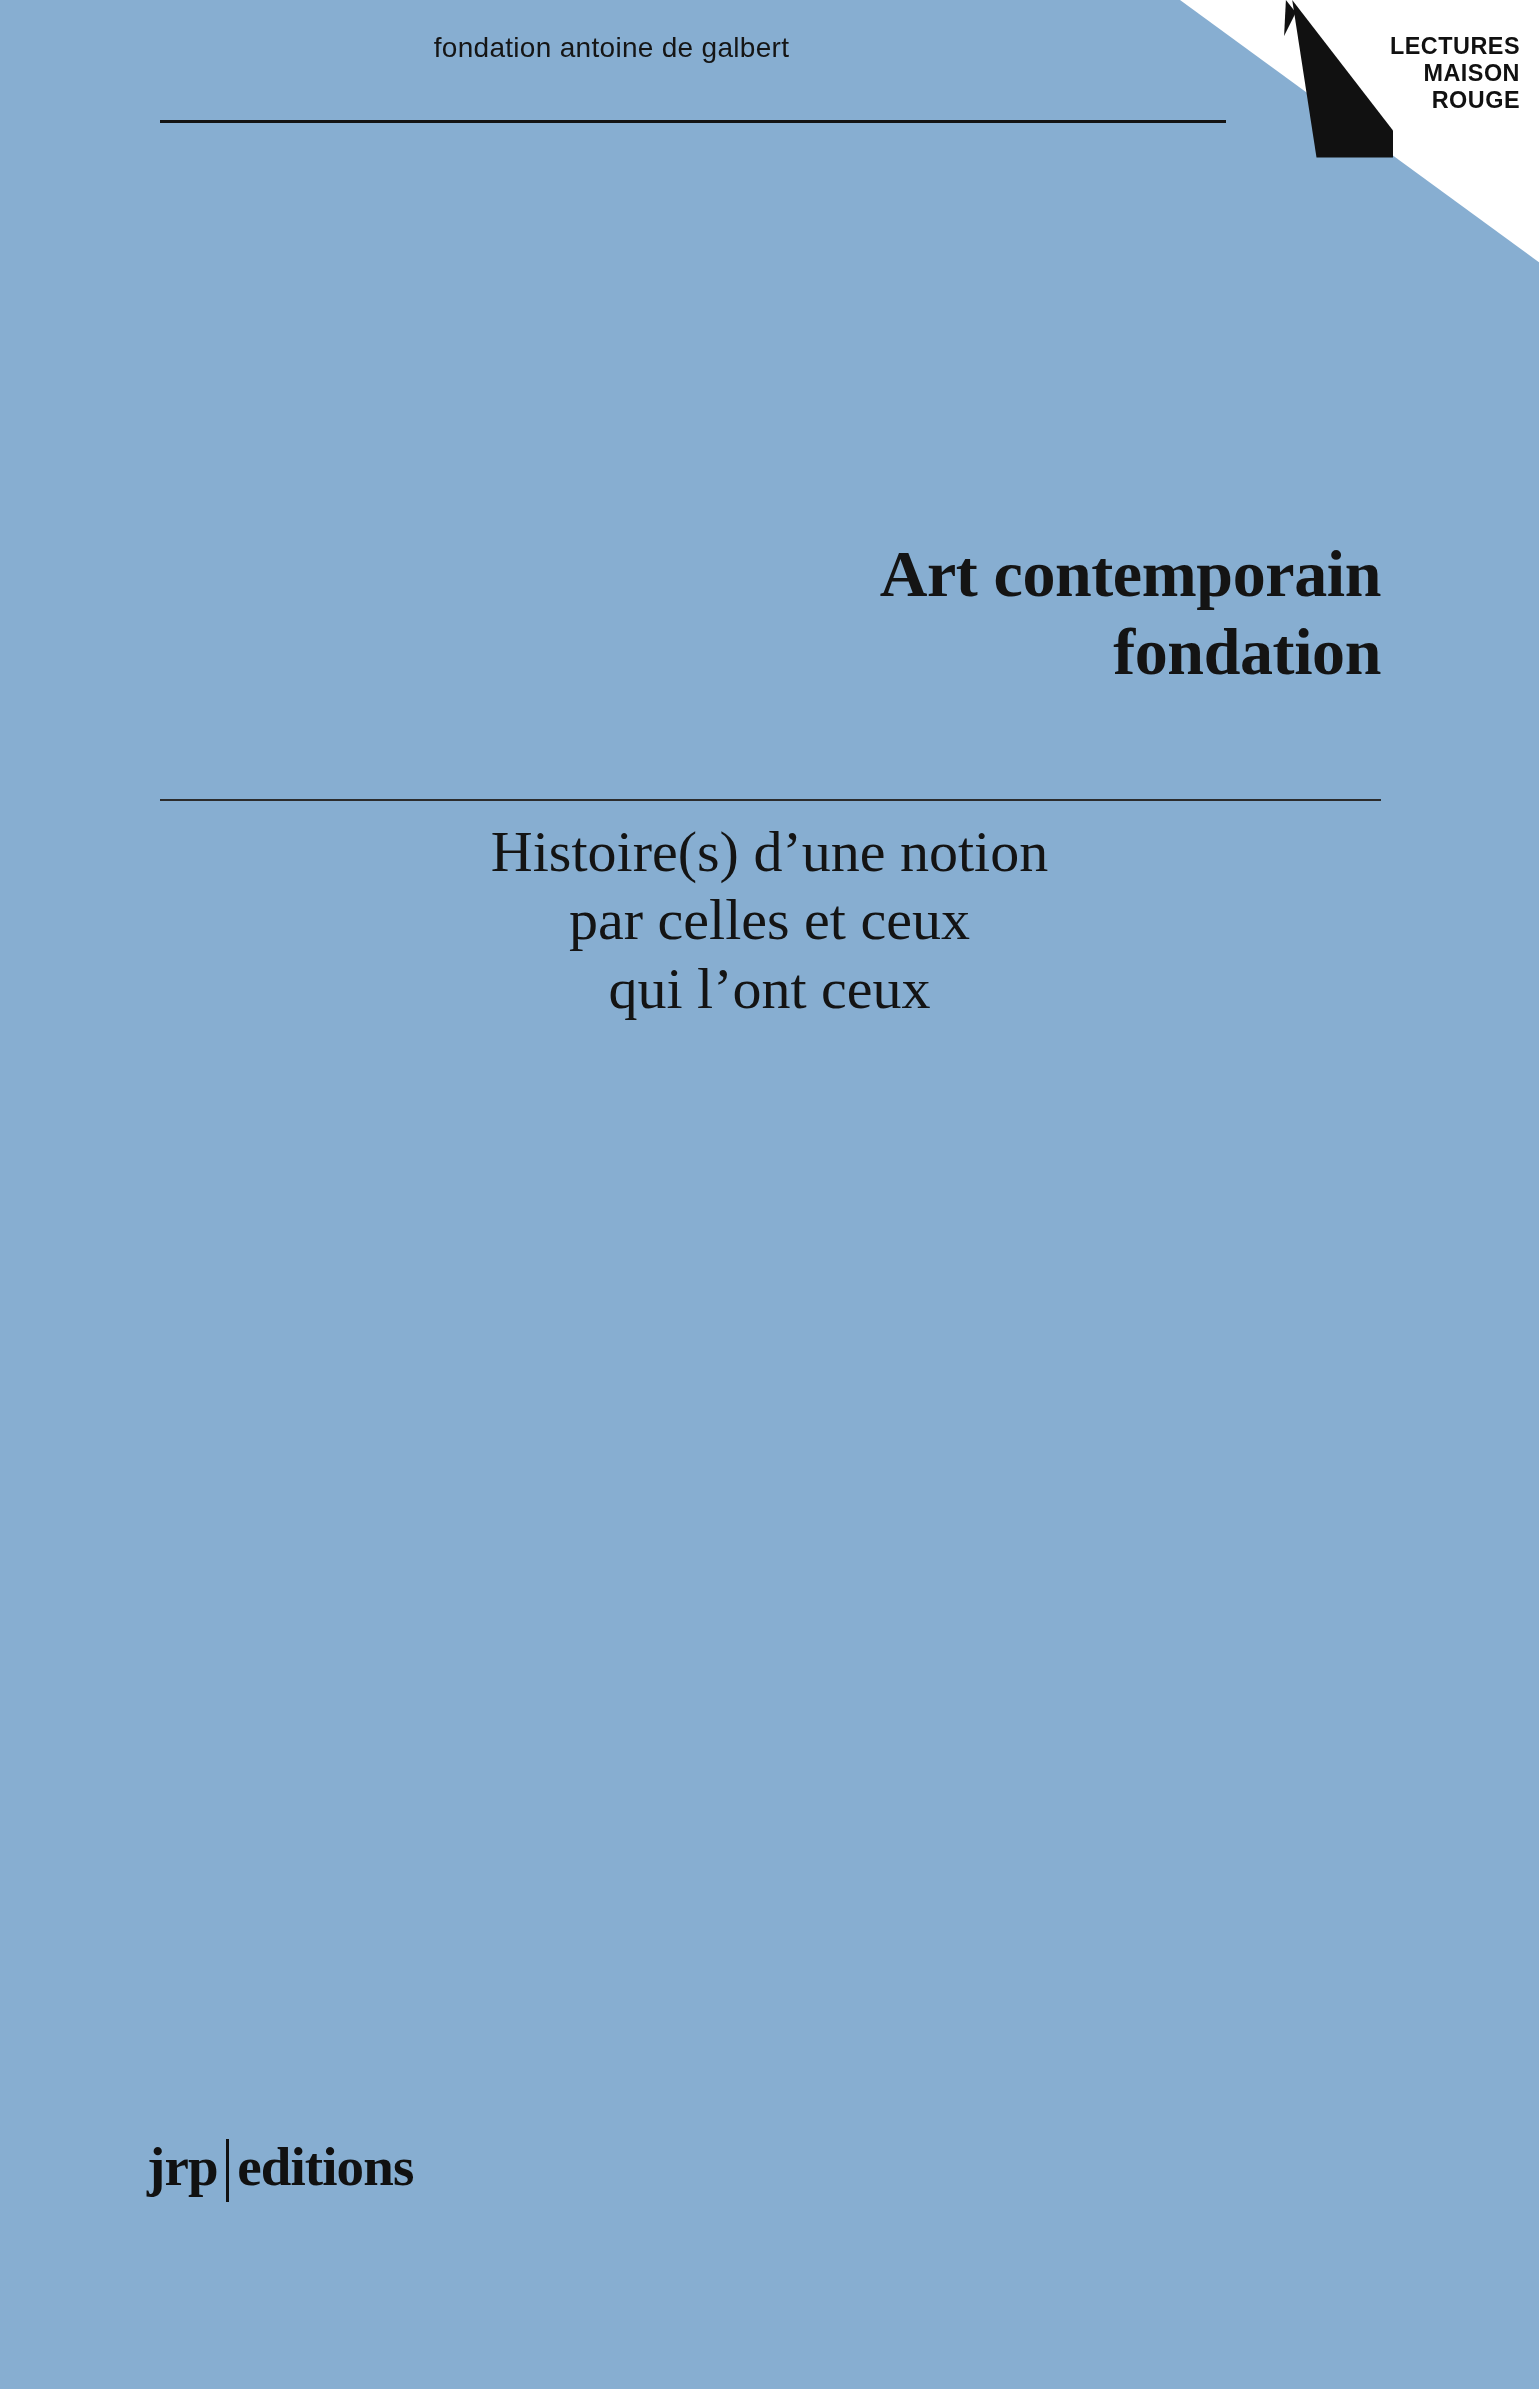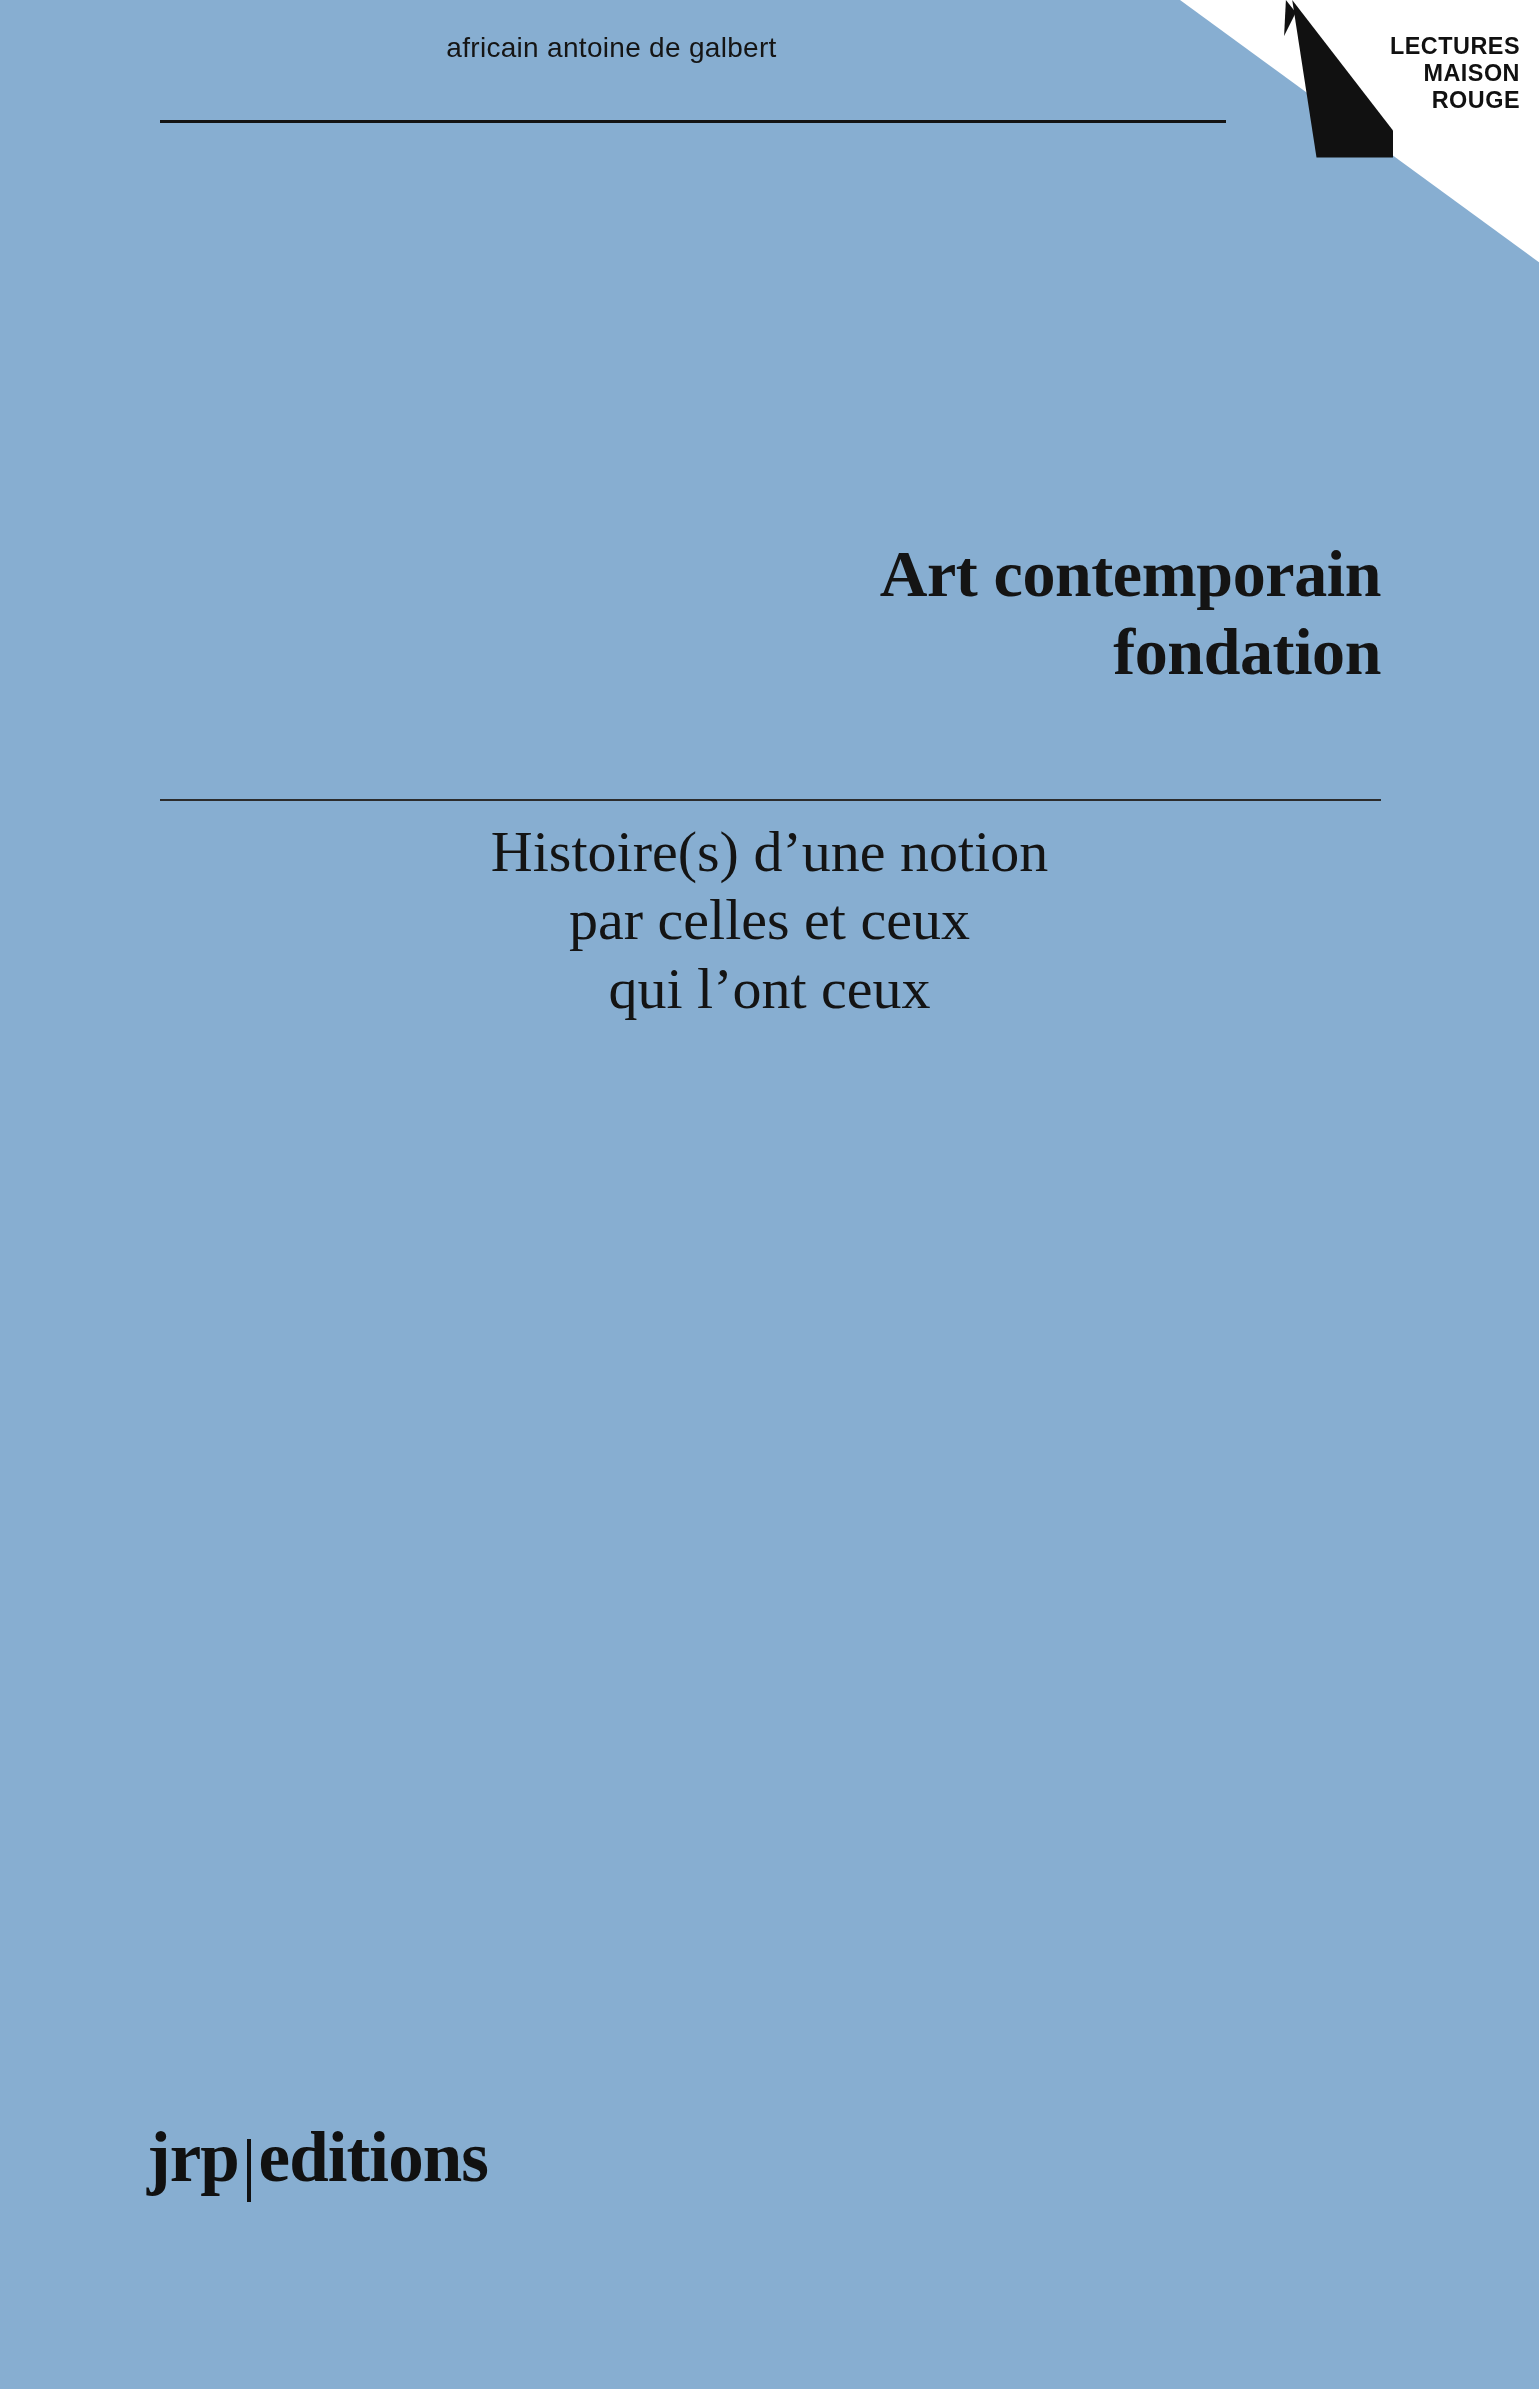--- a/index.html
+++ b/index.html
@@ -109,21 +109,21 @@
     line-height: 1.18;
     color: #141414;
   }
 
   
   .imprint {
     position: absolute;
     left: 147px;
     bottom: 191px;
     font-family: "Liberation Serif", serif;
-    font-size: 71px;
+    font-size: 55px;
     font-weight: bold;
     color: #111111;
     letter-spacing: -0.9px;
     display: flex;
     align-items: flex-end;
   }
   .imprint .bar {
     display: inline-block;
     width: 3.6px;
     height: 63px;
@@ -144,21 +144,21 @@
     <polygon points="148,0 260,145 260,175 175,175" fill="#111111"></polygon>
     <polygon points="141,0 152,14 139,40" fill="#111111"></polygon>
   </svg>
 
   <div class="lectures-block">
     <div>LECTURES</div>
     <div>MAISON</div>
     <div>ROUGE</div>
   </div>
 
-  <div class="foundation">africain antoine de galbert</div>
+  <div class="foundation">fondation antoine de galbert</div>
   <div class="rule-top"></div>
 
   <div class="title">
     <div>Art contemporain</div>
     <div>fondation</div>
   </div>
 
   <div class="rule-mid"></div>
 
   <div class="subtitle">

